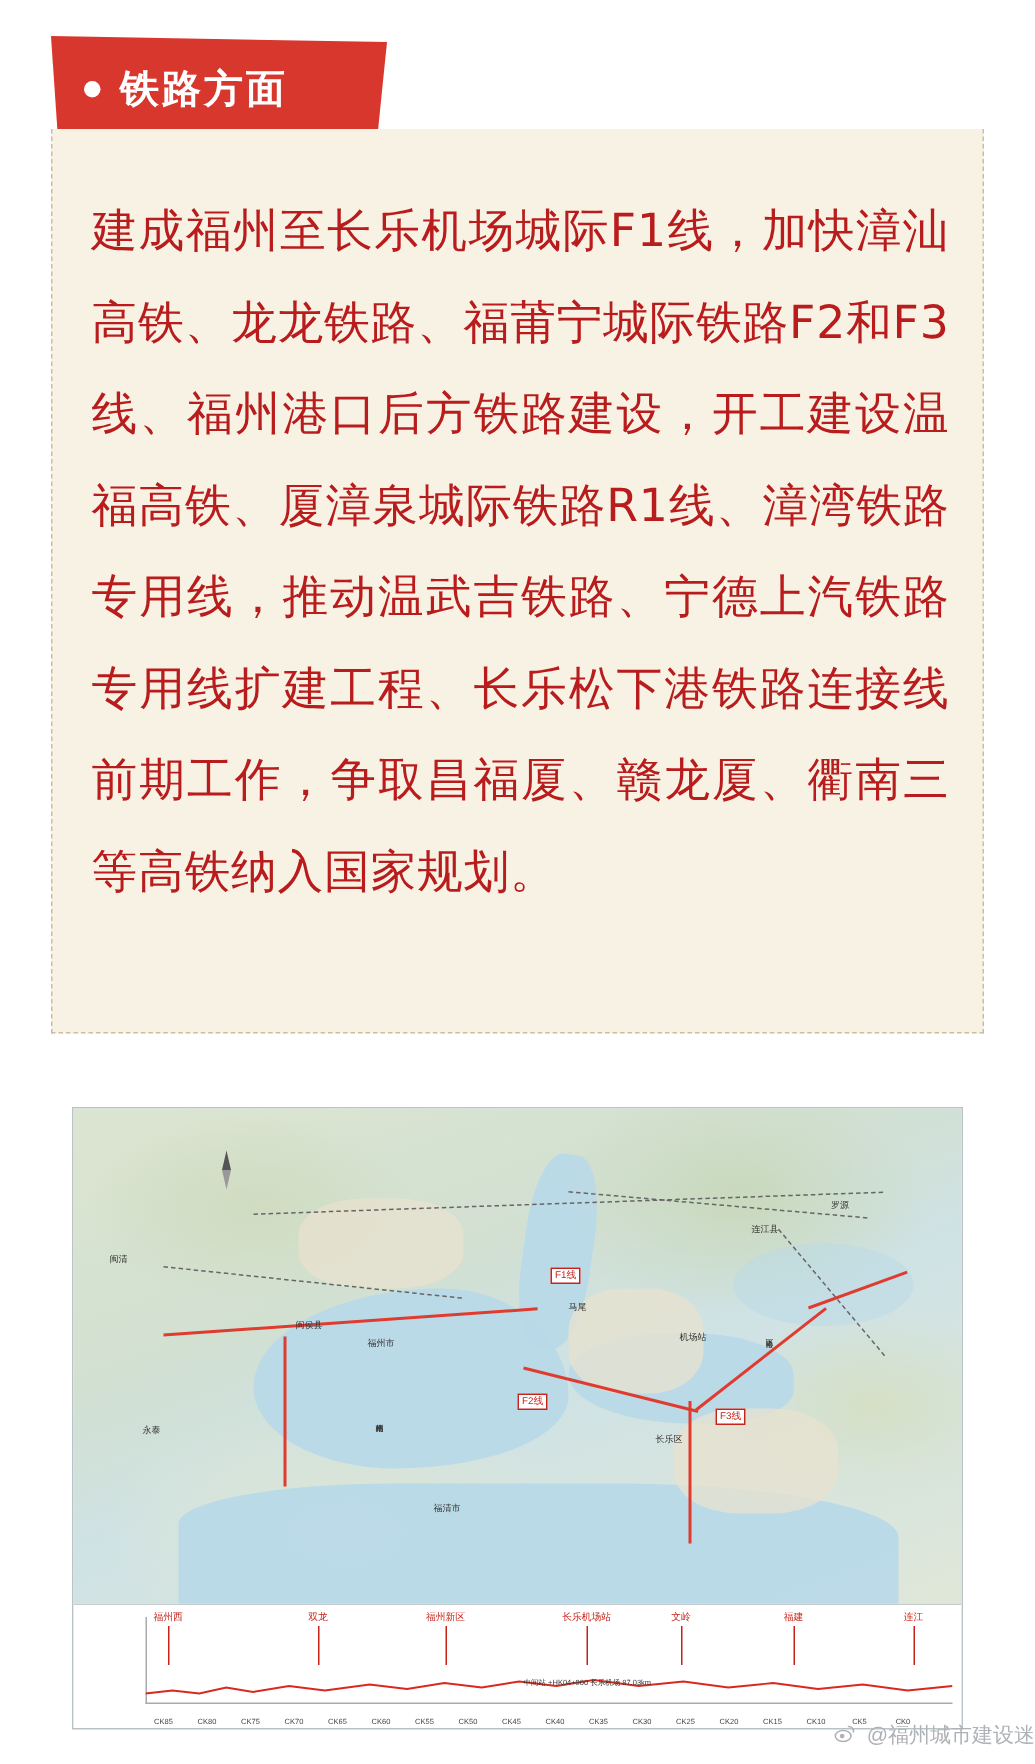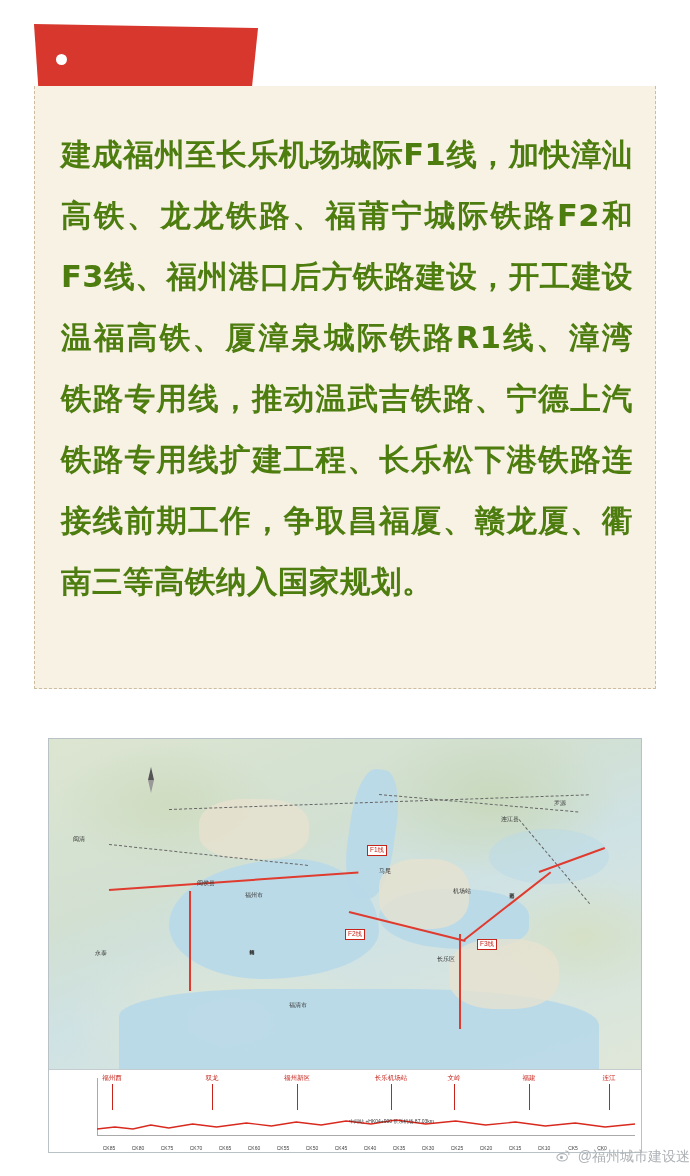--- a/index.html
+++ b/index.html
@@ -65,25 +65,25 @@
     border-left: 1px dashed #cdbda0;
     box-sizing: border-box;
   }
   .card-text {
     position: absolute;
     left: 26px;
     top: 38px;
     right: 22px;
     font-size: 30.5px;
     line-height: 61px;
-    color: #4d7c0f;
+    color: #b91c1c;
     letter-spacing: 0.5px;
     text-align: justify;
     font-family: "DejaVu Sans", "Liberation Sans", sans-serif;
-    font-weight: 700;
+    font-weight: 400;
   }
 
   
   .map-figure {
     position: absolute;
     top: 738px;
     left: 48px;
     width: 594px;
     height: 415px;
     background: #ffffff;
@@ -266,20 +266,21 @@
     vertical-align: -2px;
     margin-right: 4px;
   }
 </style>
 </head>
 <body>
 
 <div class="banner-wrap">
   <div class="banner"></div>
   <div class="banner-dot"></div>
+  <div class="banner-title">铁路方面</div>
 </div>
 
 <div class="card">
   <div class="card-text">建成福州至长乐机场城际F1线，加快漳汕高铁、龙龙铁路、福莆宁城际铁路F2和F3线、福州港口后方铁路建设，开工建设温福高铁、厦漳泉城际铁路R1线、漳湾铁路专用线，推动温武吉铁路、宁德上汽铁路专用线扩建工程、长乐松下港铁路连接线前期工作，争取昌福厦、赣龙厦、衢南三等高铁纳入国家规划。</div>
 </div>
 
 <div class="map-figure">
   <div class="map-top">
     <div class="water w1"></div>
     <div class="water w2"></div>

